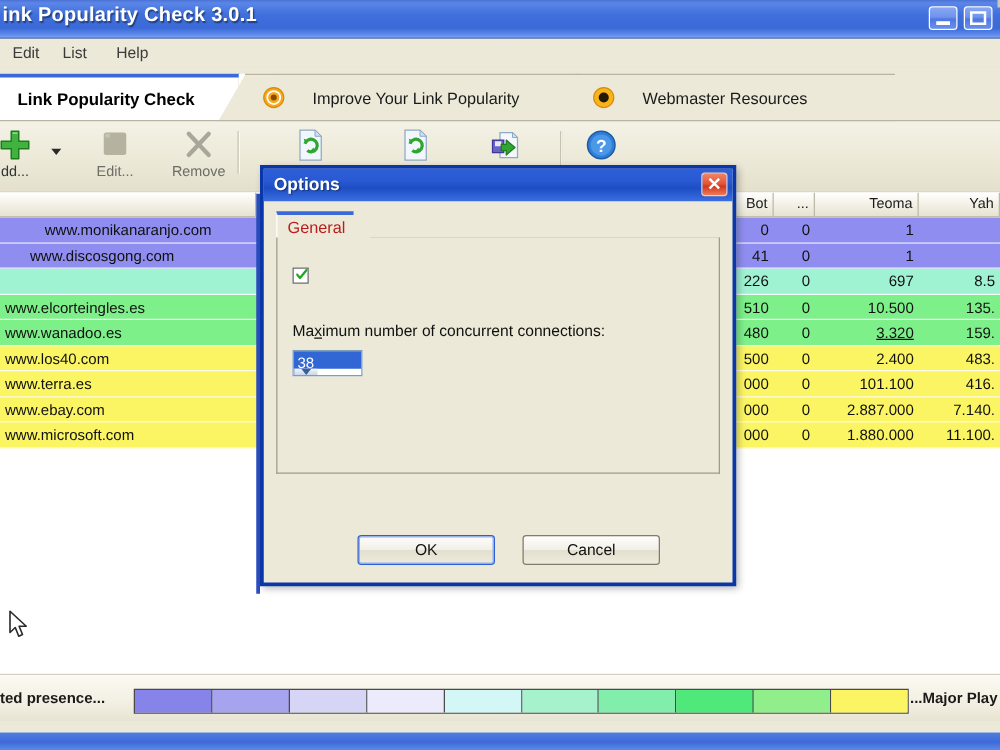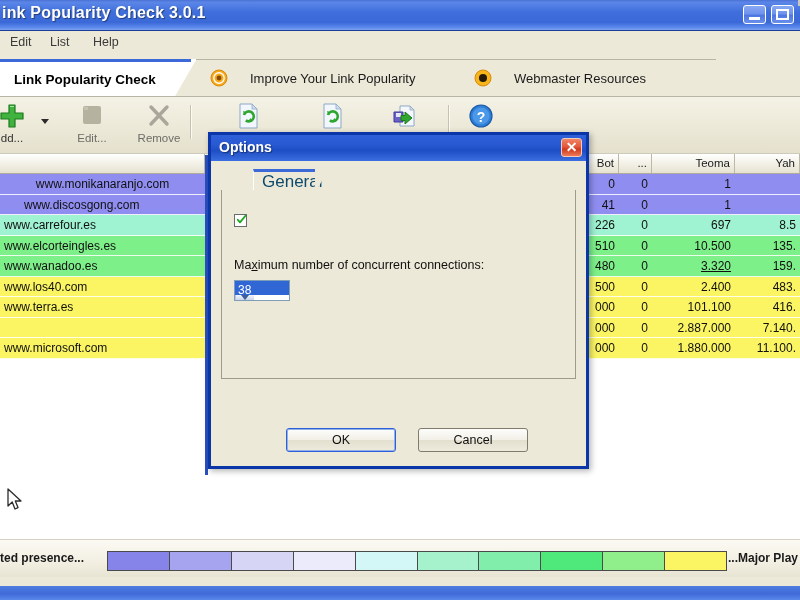--- a/index.html
+++ b/index.html
@@ -345,25 +345,24 @@
     width: 355px; height: 22px;
   }
   #dlg-tab-general {
     position: absolute;
     left: 0; top: 0;
     width: 62px; height: 22px;
     background: #ece9d8;
     border-top: 3px solid #3b6ad8;
     border-left: 1px solid #ffffff;
     box-sizing: border-box;
-    font-size: 17px;
-    color: #0c4a6e;
+    font-size: 13px;
+    color: #b91c1c;
     line-height: 20px;
     padding-left: 8px;
-    margin-left: 32px;
   }
   #dlg-tab-general::after {
     content: "";
     position: absolute;
     right: -13px; top: -3px;
     width: 0; height: 0;
     border-top: 25px solid #ece9d8;
     border-right: 13px solid transparent;
   }
   #dlg-tab-rest {
@@ -682,21 +681,20 @@
           <div class="cell right" style="left: 735px; width: 65px;"></div>
         </div>
         <div class="trow" style="top: 20.5px; background: rgb(143, 142, 240);">
           <div class="cell" style="left: 0px; width: 205px; padding-left: 24px;">www.discosgong.com</div>
           <div class="cell right" style="left: 582px; width: 37px;">41</div>
           <div class="cell right" style="left: 619px; width: 33px;">0</div>
           <div class="cell right" style="left: 652px; width: 83px;">1</div>
           <div class="cell right" style="left: 735px; width: 65px;"></div>
         </div>
         <div class="trow" style="top: 41px; background: rgb(159, 243, 210);">
-          <div class="cell" style="left: 0px; width: 205px;">www.carrefour.es</div>
           <div class="cell right" style="left: 582px; width: 37px;">226</div>
           <div class="cell right" style="left: 619px; width: 33px;">0</div>
           <div class="cell right" style="left: 652px; width: 83px;">697</div>
           <div class="cell right" style="left: 735px; width: 65px;">8.5</div>
         </div>
         <div class="trow" style="top: 61.5px; background: rgb(126, 240, 138);">
           <div class="cell" style="left: 0px; width: 205px;">www.elcorteingles.es</div>
           <div class="cell right" style="left: 582px; width: 37px;">510</div>
           <div class="cell right" style="left: 619px; width: 33px;">0</div>
           <div class="cell right" style="left: 652px; width: 83px;">10.500</div>
@@ -717,20 +715,21 @@
           <div class="cell right" style="left: 735px; width: 65px;">483.</div>
         </div>
         <div class="trow" style="top: 123px; background: rgb(251, 245, 100);">
           <div class="cell" style="left: 0px; width: 205px;">www.terra.es</div>
           <div class="cell right" style="left: 582px; width: 37px;">000</div>
           <div class="cell right" style="left: 619px; width: 33px;">0</div>
           <div class="cell right" style="left: 652px; width: 83px;">101.100</div>
           <div class="cell right" style="left: 735px; width: 65px;">416.</div>
         </div>
         <div class="trow" style="top: 143.5px; background: rgb(251, 245, 100);">
+          <div class="cell" style="left: 0px; width: 205px;">www.ebay.com</div>
           <div class="cell right" style="left: 582px; width: 37px;">000</div>
           <div class="cell right" style="left: 619px; width: 33px;">0</div>
           <div class="cell right" style="left: 652px; width: 83px;">2.887.000</div>
           <div class="cell right" style="left: 735px; width: 65px;">7.140.</div>
         </div>
         <div class="trow" style="top: 164px; background: rgb(251, 245, 100);">
           <div class="cell" style="left: 0px; width: 205px;">www.microsoft.com</div>
           <div class="cell right" style="left: 582px; width: 37px;">000</div>
           <div class="cell right" style="left: 619px; width: 33px;">0</div>
           <div class="cell right" style="left: 652px; width: 83px;">1.880.000</div>

